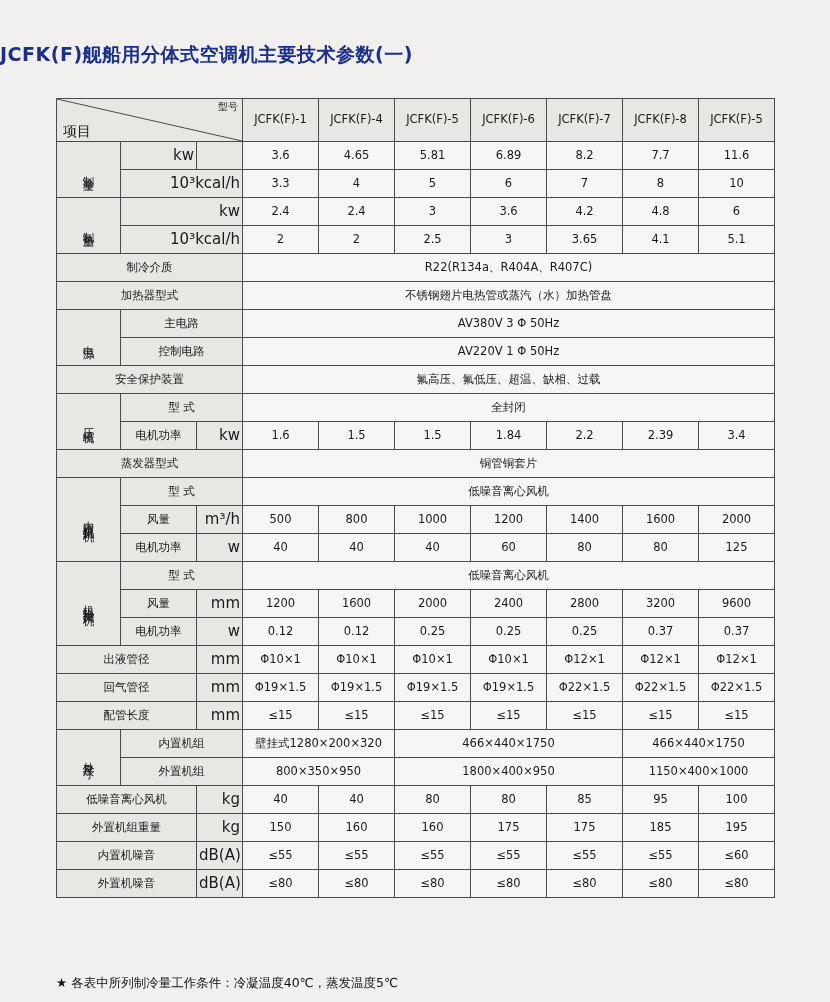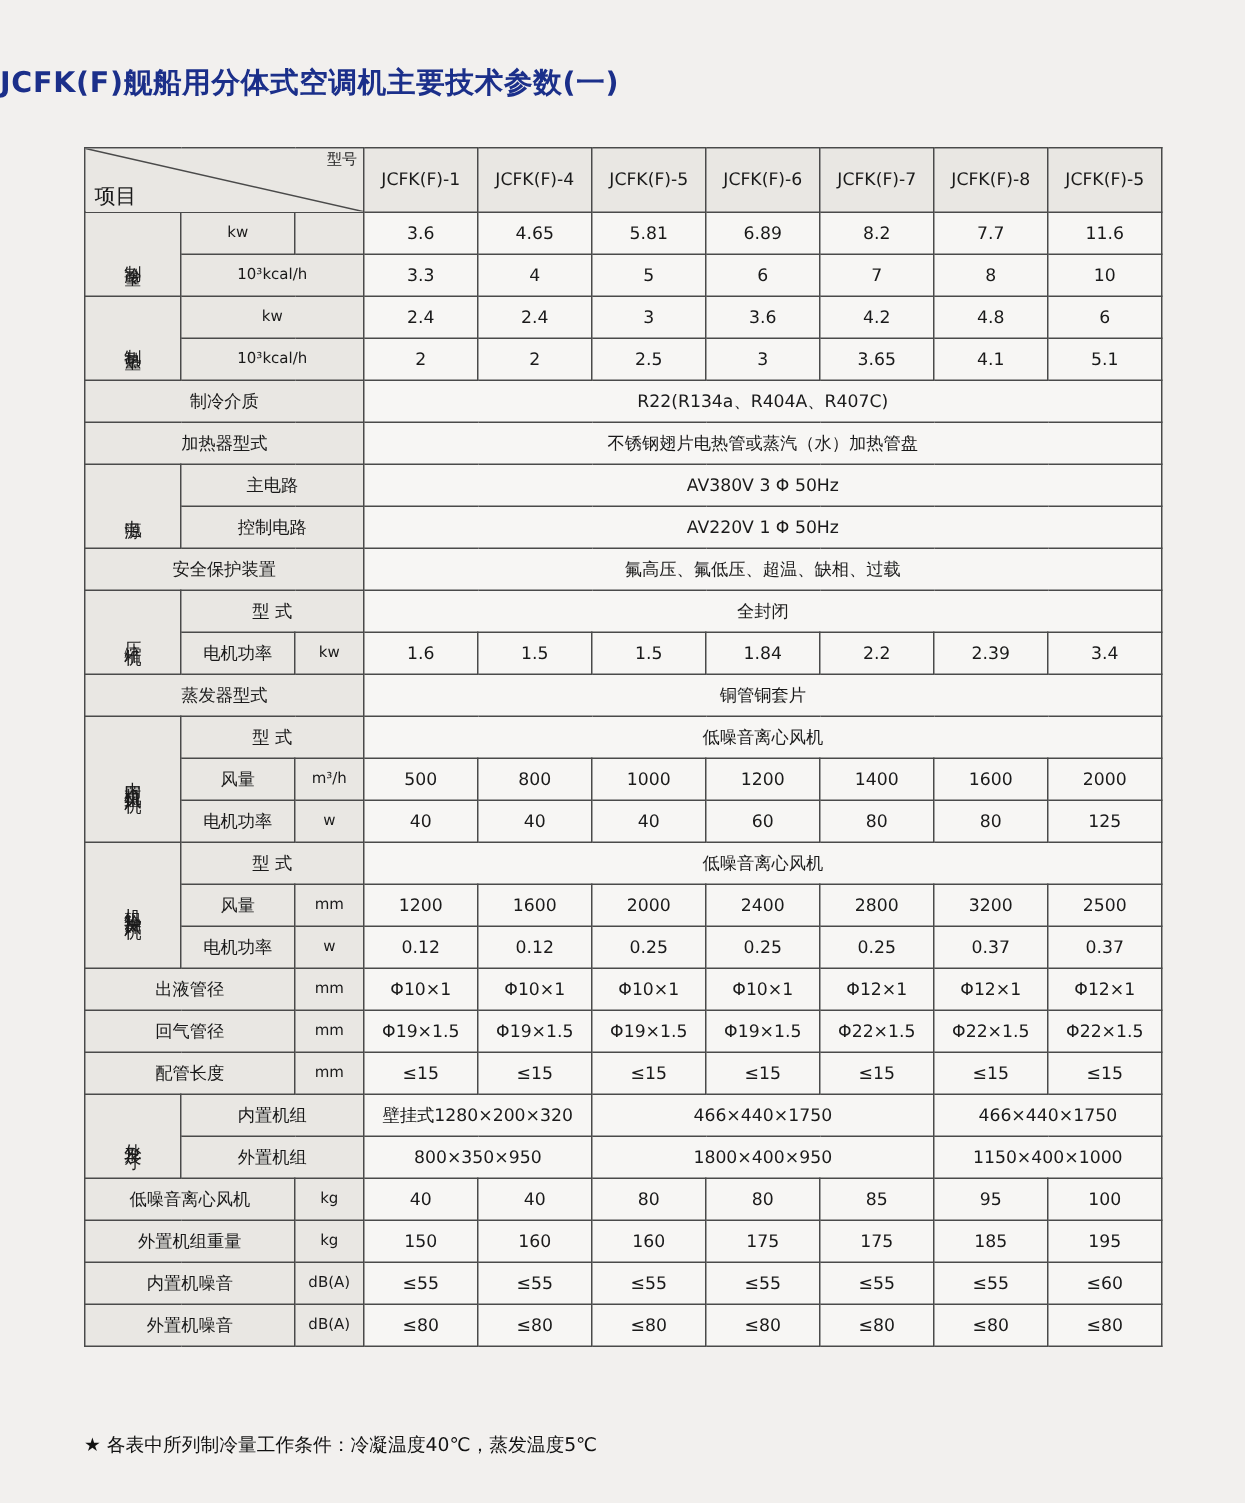--- a/index.html
+++ b/index.html
@@ -33,21 +33,21 @@
     text-align:center;
     vertical-align:middle;
     padding:0 2px;
     height:27px;
     line-height:1.15;
     color:#1a1a1a;
     background:#f7f6f4;
   }
   td.lab{ background:#e9e7e3; }
   td.hdr{ background:#e9e7e3; font-size:11.5px;}
-  td.unit{ font-size:10px; }
+  td.unit{ font-size:15px;text-align:right; }
   td.vert{
     font-size:11.5px;
     letter-spacing:1px;
   }
   .vtxt{
     writing-mode:vertical-rl;
     text-orientation:upright;
     display:inline-block;
     line-height:1.05;
     letter-spacing:2px;
@@ -68,21 +68,21 @@
     position:absolute;left:6px;bottom:2px;font-size:14px;
   }
   .sidecol{ width:64px; }
   .midcol{ width:76px; }
   .unitcol{ width:46px; }
   .datacol{ width:76px; }
   #notes{
     position:absolute;left:56px;top:952px;width:718px;
     font-size:12.5px;line-height:1.75;color:#111;
   }
-  #notes div{ white-space:nowrap; }
+  #notes div{ white-space:nowrap;margin-top:20px; }
 </style>
 </head>
 <body>
 
 <div id="title">JCFK(F)舰船用分体式空调机主要技术参数(一)</div>
 
 <div id="sheet">
 <table>
   <colgroup>
     <col class="sidecol">
@@ -242,21 +242,21 @@
   </tr>
   <tr>
     <td class="lab">风量</td>
     <td class="lab unit">mm</td>
     <td>1200</td>
     <td>1600</td>
     <td>2000</td>
     <td>2400</td>
     <td>2800</td>
     <td>3200</td>
-    <td>2500</td>
+    <td>9600</td>
   </tr>
   <tr>
     <td class="lab">电机功率</td>
     <td class="lab unit">w</td>
     <td>0.12</td>
     <td>0.12</td>
     <td>0.25</td>
     <td>0.25</td>
     <td>0.25</td>
     <td>0.37</td>

